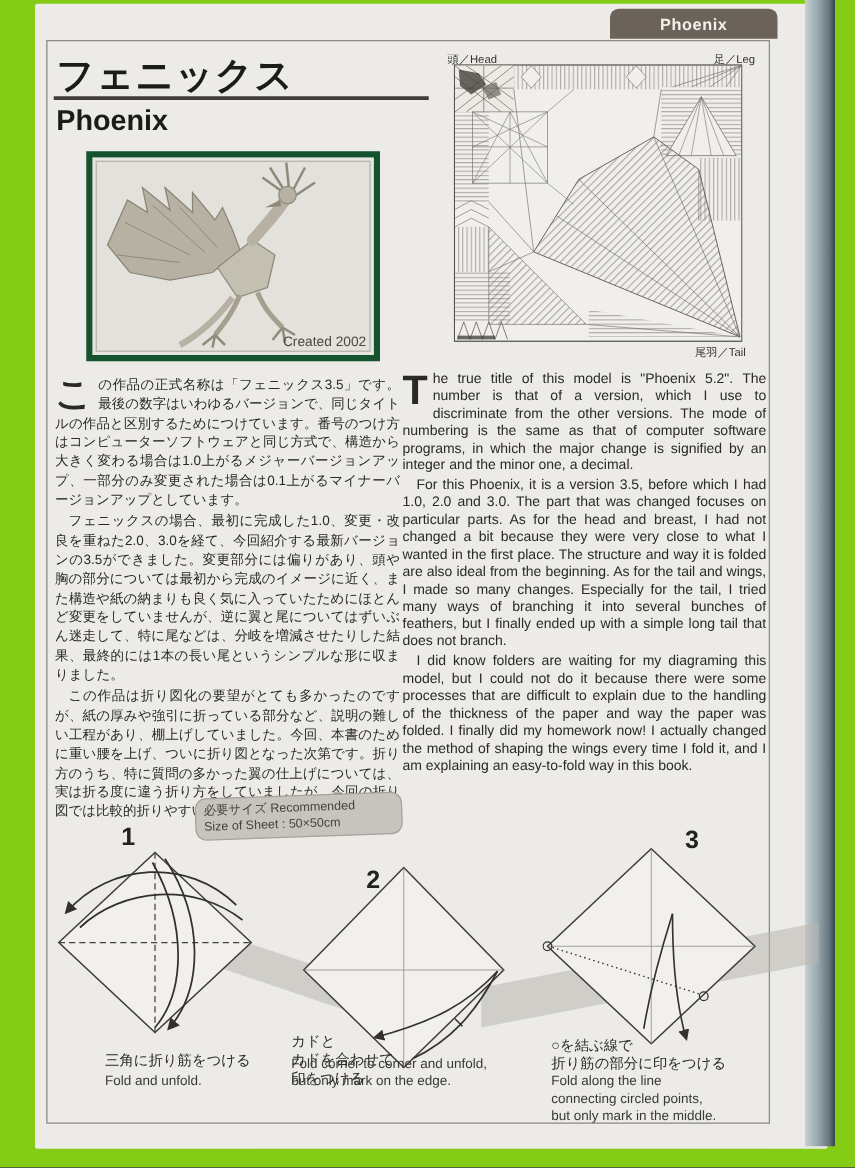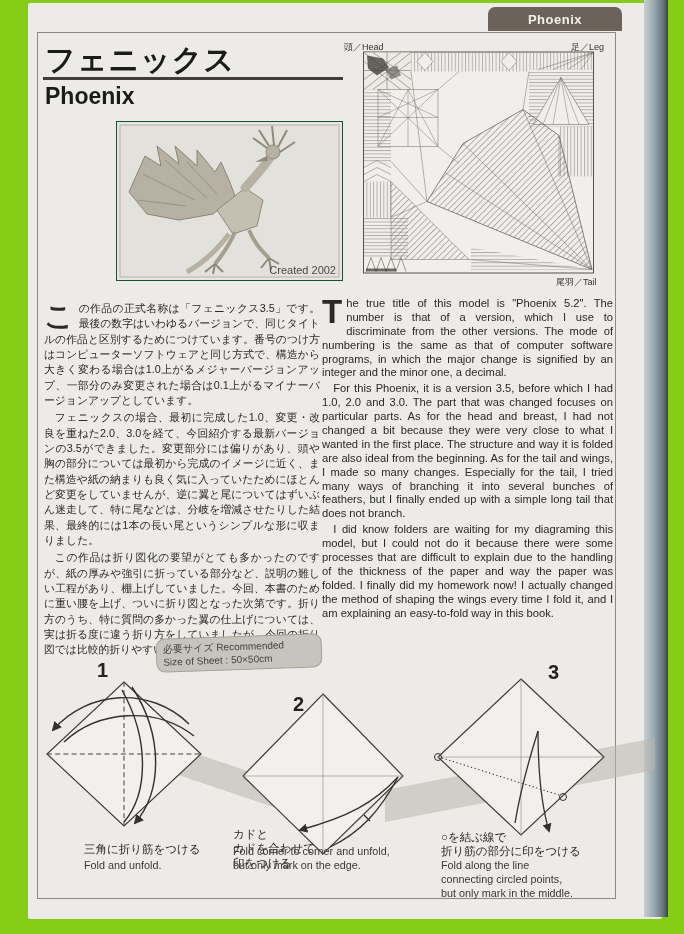--- a/index.html
+++ b/index.html
@@ -14,25 +14,25 @@
         background:linear-gradient(90deg,#c9d0d2 0%,#9aabb2 40%,#66767e 80%,#39444b 100%);}
   #tab{left:488px;top:7px;width:134px;height:24px;background:#6b6359;border-radius:7px 7px 0 0;
        display:flex;align-items:center;justify-content:center;z-index:5;}
   #tab span{color:#f3f1ed;font-weight:bold;font-size:13px;letter-spacing:.5px;}
   #borderbox{left:37px;top:32px;width:577px;height:865px;border:1px solid #8b8984;}
   
   #title-ja{left:45px;top:40px;font-size:30px;font-weight:bold;color:#1b1b1a;letter-spacing:1px;}
   #title-rule{left:43px;top:77px;width:300px;height:3px;background:#3f3e3b;}
   #title-en{left:45px;top:83px;font-size:23px;font-weight:bold;color:#1b1b1a;}
   
-  #photo{left:69px;top:121px;width:225px;height:158px;background:#e7e5e0;border:1px solid #14532d;margin-left:47px;}
+  #photo{left:69px;top:121px;width:225px;height:158px;background:#e7e5e0;border:5px solid #14532d;}
   #photo-caption{right:6px;bottom:4px;font-size:11px;color:#4a4843;}
   
   .cp-label{font-size:9px;color:#33312e;}
-  #cp-head{left:344px;top:41px;}
+  #cp-head{left:358px;top:41px;}
   #cp-wing{left:464px;top:55px;}
   #cp-leg{left:571px;top:41px;}
   #cp-tail{left:556px;top:276px;}
   #cp{left:363px;top:51px;}
   
   .col{text-align:justify;}
   #ja-col{left:44px;top:301px;width:276px;font-size:10.8px;line-height:1.42;color:#2a2925;}
   #en-col{left:322px;top:297px;width:291px;font-size:11.2px;line-height:1.24;color:#2a2925;}
   .para{margin:0 0 2px 0;}
   .indent{text-indent:1em;}

